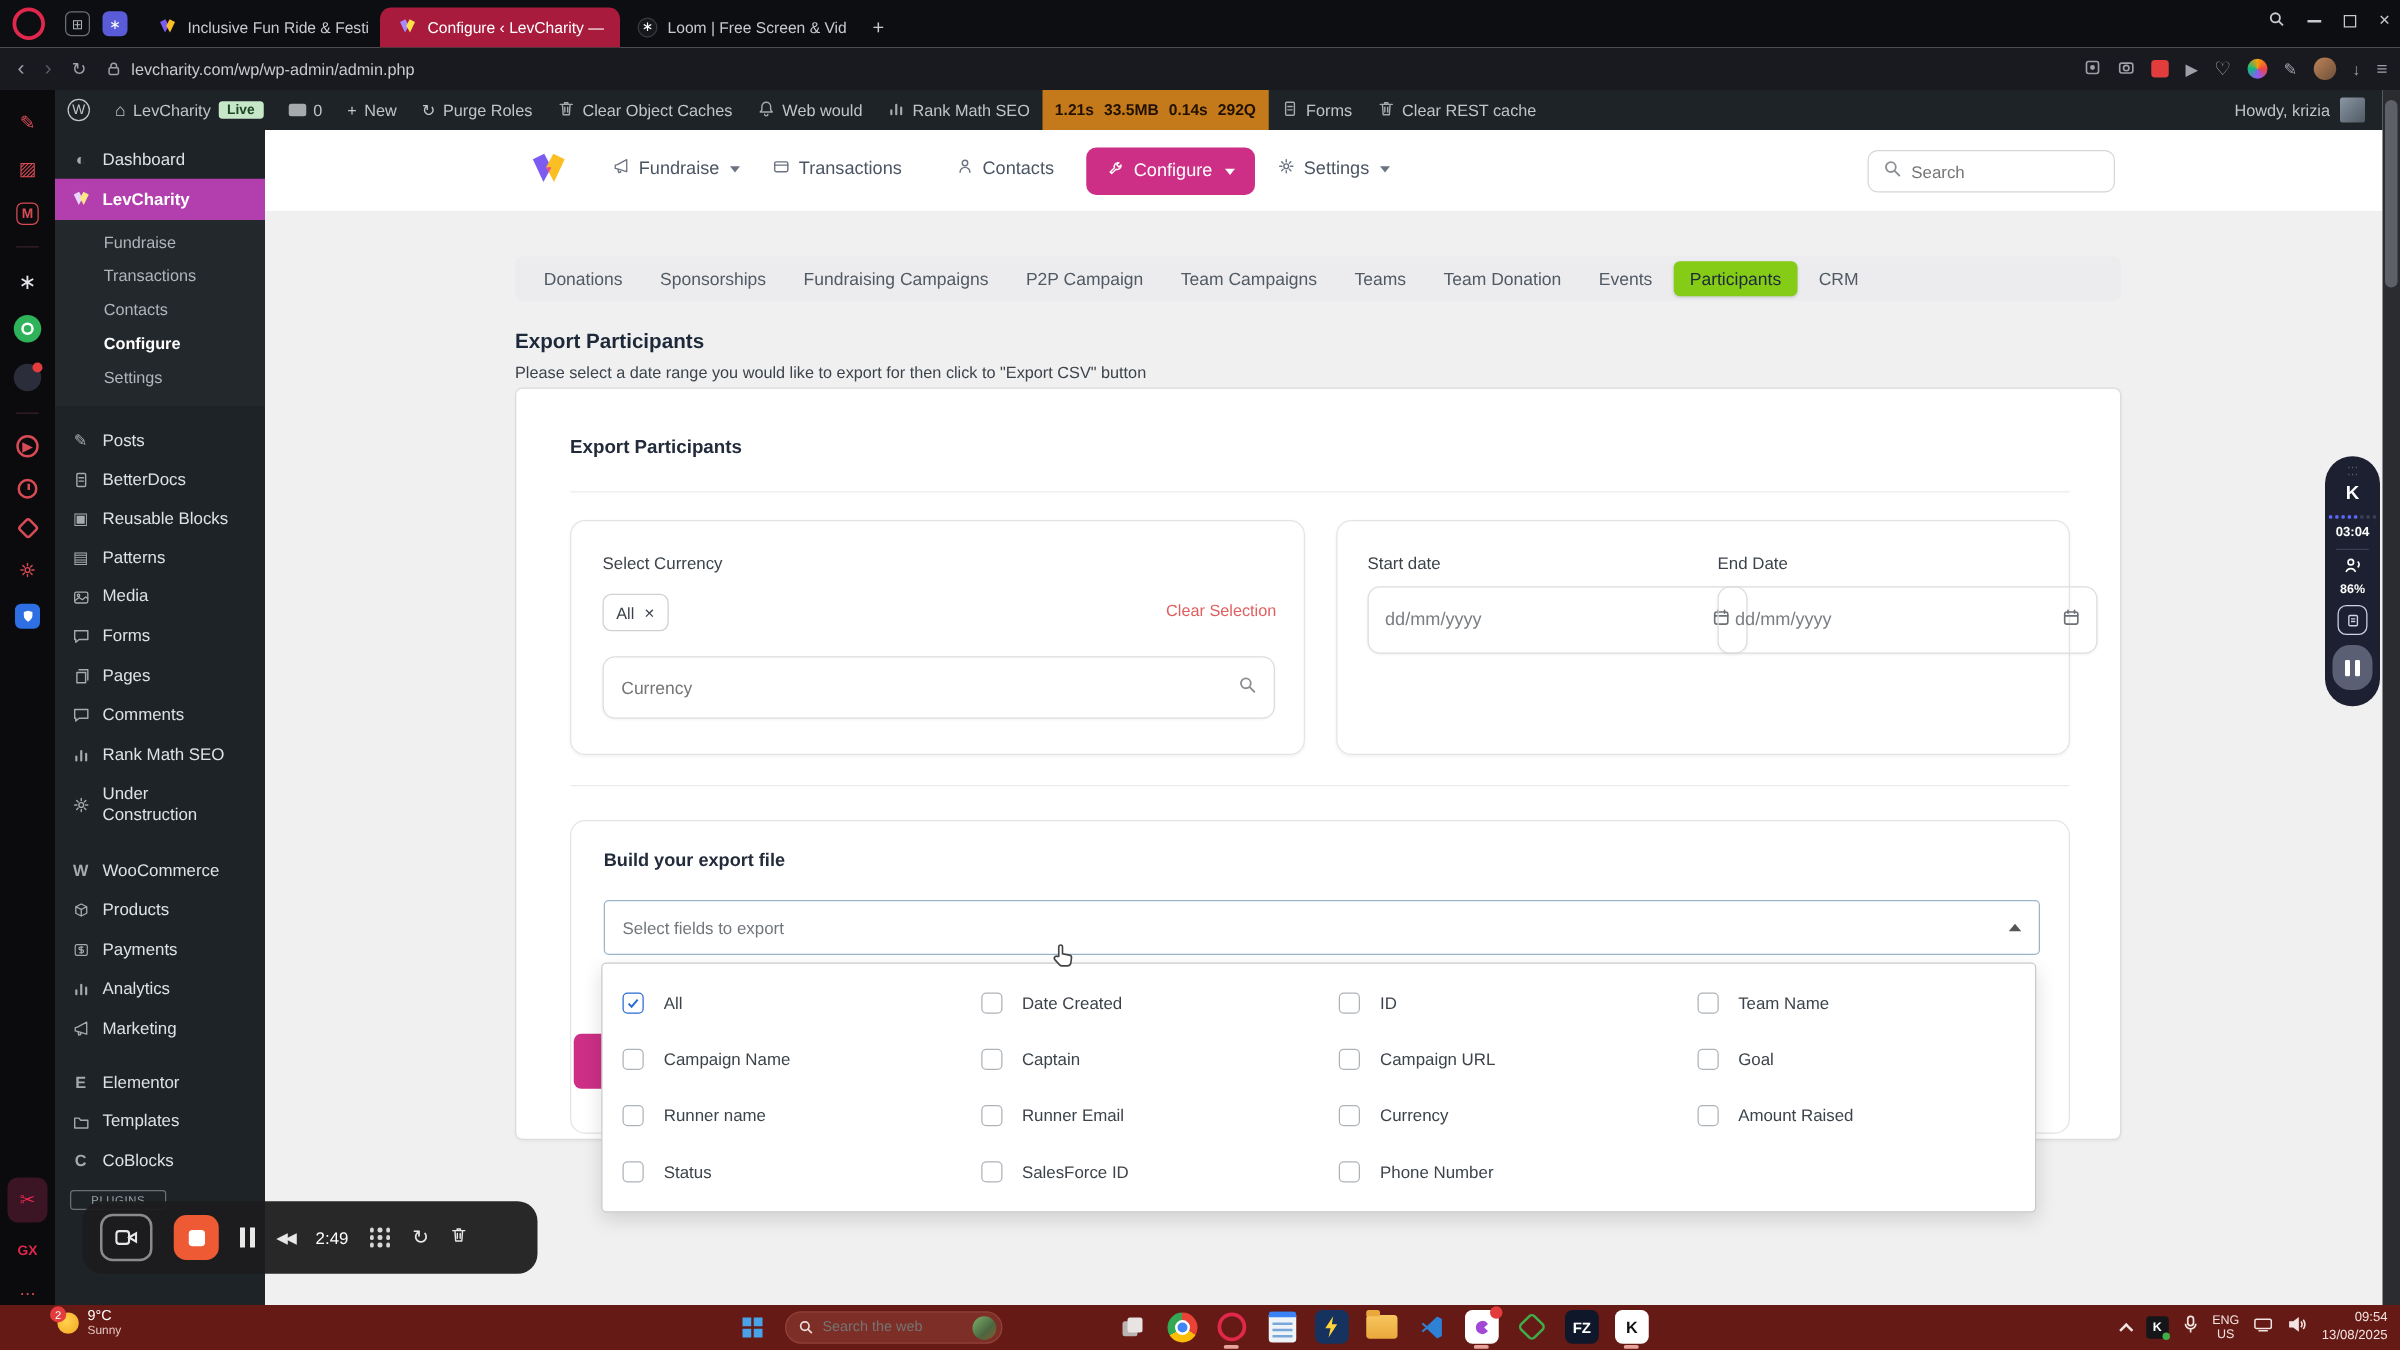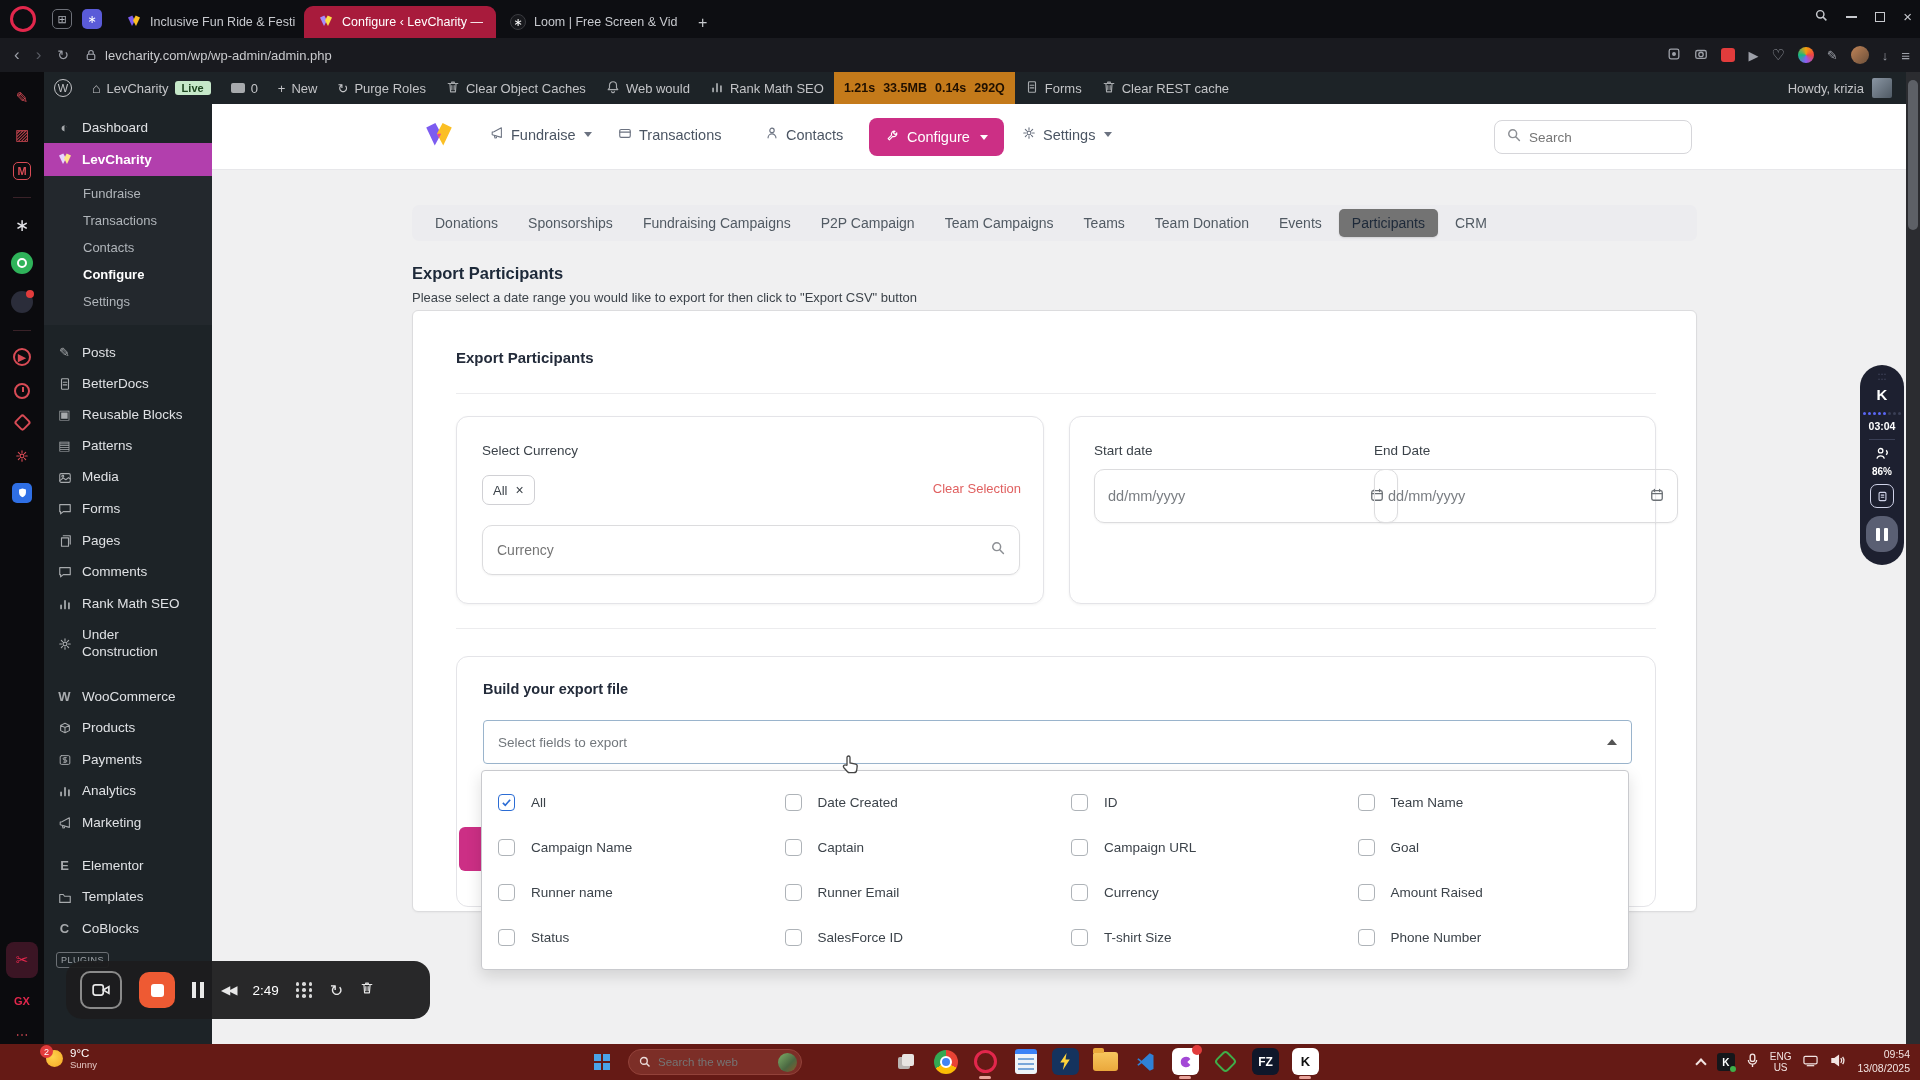--- a/index.html
+++ b/index.html
@@ -63,38 +63,38 @@
   .wpsidebar { position:absolute; left:44px; top:104px; width:168px; height:940px; background:#1d2327; color:#dfe1e4; font-size:13.5px; overflow:hidden; }
   .ws-item { display:flex; align-items:center; gap:9px; padding:8px 12px; color:#dfe1e4; }
   .ws-item .ic { width:17px; text-align:center; color:#a7aaad; font-size:13px; flex:0 0 17px; }
   .ws-item .ic svg { vertical-align:middle; }
   .ws-active { background:#b23fad; color:#fff; font-weight:bold; }
   .ws-sub { background:#23282d; padding:4px 0 10px 0; }
   .ws-sub div { padding:6px 12px 6px 39px; color:#b0b5ba; font-size:13px; }
   .ws-sub .cur { color:#fff; font-weight:bold; }
   .ws-gap { height:12px; }
   .ws-2line { line-height:1.25; }
-  .plug-chip { margin:8px 12px; border:1px solid #6c7075; border-radius:3px; font-size:9px; letter-spacing:.5px; color:#9ea3a8; padding:2px 4px; display:inline-block; }
+  .plug-chip { margin:8px 12px; border:1px solid #6c7075; border-radius:3px; font-size:9px; letter-spacing:.5px; color:#9ea3a8; padding:2px 16px; display:inline-block; }
   .wletter { font-weight:bold; font-size:13px; color:#a7aaad; }
 
   
   .content { position:absolute; left:212px; top:104px; width:1694px; height:940px; background:#f0f0f1; }
   .siteheader { position:absolute; left:0; top:0; width:100%; height:66px; background:#fff; border-bottom:1px solid #e7e7ea; }
   .nav-item { display:flex; align-items:center; gap:7px; color:#4b5563; font-size:14.5px; position:absolute; top:22px; }
   .nav-item svg { color:#6b7280; }
   .carat { width:0; height:0; border-left:4px solid transparent; border-right:4px solid transparent; border-top:5px solid #6b7280; margin-left:2px; }
   .cfg-pill { position:absolute; left:657px; top:14px; height:38px; border-radius:8px; background:#cc2f85; color:#fff; display:flex; align-items:center; gap:8px; padding:0 16px; font-size:14.5px; }
   .cfg-pill svg { color:#fff; }
   .cfg-pill .carat { border-top-color:#fff; }
   .hsearch { position:absolute; left:1282px; top:16px; width:198px; height:34px; border:1px solid #d6d6da; border-radius:8px; display:flex; align-items:center; gap:8px; padding:0 12px; color:#8c8f94; background:#fff; }
   .hsearch input { border:0; outline:0; width:120px; font-size:13.5px; color:#3c434a; background:transparent; font-family:inherit; }
 
   .tabstrip { position:absolute; left:200px; top:101px; width:1285px; height:36px; background:#ececef; border-radius:7px; display:flex; align-items:center; padding:0 10px; gap:4px; }
   .cttab { color:#515a63; font-size:14px; padding:6px 13px; border-radius:5px; white-space:nowrap; }
-  .cttab.active { background:#737373; color:#1d2939; box-shadow:0 1px 2px rgba(0,0,0,.12); }
+  .cttab.active { background:#84cc16; color:#1d2939; box-shadow:0 1px 2px rgba(0,0,0,.12); }
 
   .pg-title { position:absolute; left:200px; top:160px; font-size:16.5px; font-weight:bold; color:#1d2939; }
   .pg-sub { position:absolute; left:200px; top:186px; font-size:13px; color:#3c434a; }
 
   .bigcard { position:absolute; left:200px; top:206px; width:1285px; height:602px; background:#fff; border:1px solid #dcdcde; border-radius:6px; box-shadow:0 1px 2px rgba(0,0,0,.04); }
   .card-h { position:absolute; left:43px; top:38px; font-size:15px; font-weight:bold; color:#232b3a; }
   .div1 { position:absolute; left:43px; top:82px; width:1200px; height:1px; background:#ececee; }
   .div2 { position:absolute; left:43px; top:317px; width:1200px; height:1px; background:#ececee; }
 
   .innercard { position:absolute; border:1px solid #e4e4e8; border-radius:12px; background:#fff; box-shadow:0 1px 3px rgba(0,0,0,.05); }
@@ -662,24 +662,20 @@
       <div class="dd-cell">
           <span class="cbx"></span>
           <span class="dd-lbl">Status</span>
         </div>
       <div class="dd-cell">
           <span class="cbx"></span>
           <span class="dd-lbl">SalesForce ID</span>
         </div>
       <div class="dd-cell">
           <span class="cbx"></span>
-          <span class="dd-lbl">T-shirt Size</span>
-        </div>
-      <div class="dd-cell">
-          <span class="cbx"></span>
           <span class="dd-lbl">Phone Number</span>
         </div>
     </div>
 
     <span class="cursor"><svg width="24" height="24" viewBox="0 0 24 24">
           <path d="M9 13V5.5a1.5 1.5 0 0 1 3 0V11l5.6 1.1c1 .2 1.7 1.1 1.6 2.1l-.5 3.9a3 3 0 0 1-3 2.6h-4a3 3 0 0 1-2.2-1l-3.6-4c-.6-.7-.5-1.8.2-2.4.6-.5 1.5-.5 2.1 0z" fill="#fff" stroke="#444" stroke-width="1.3"></path>
         </svg></span>
   </div>
 
   <div class="scrollstrip">

